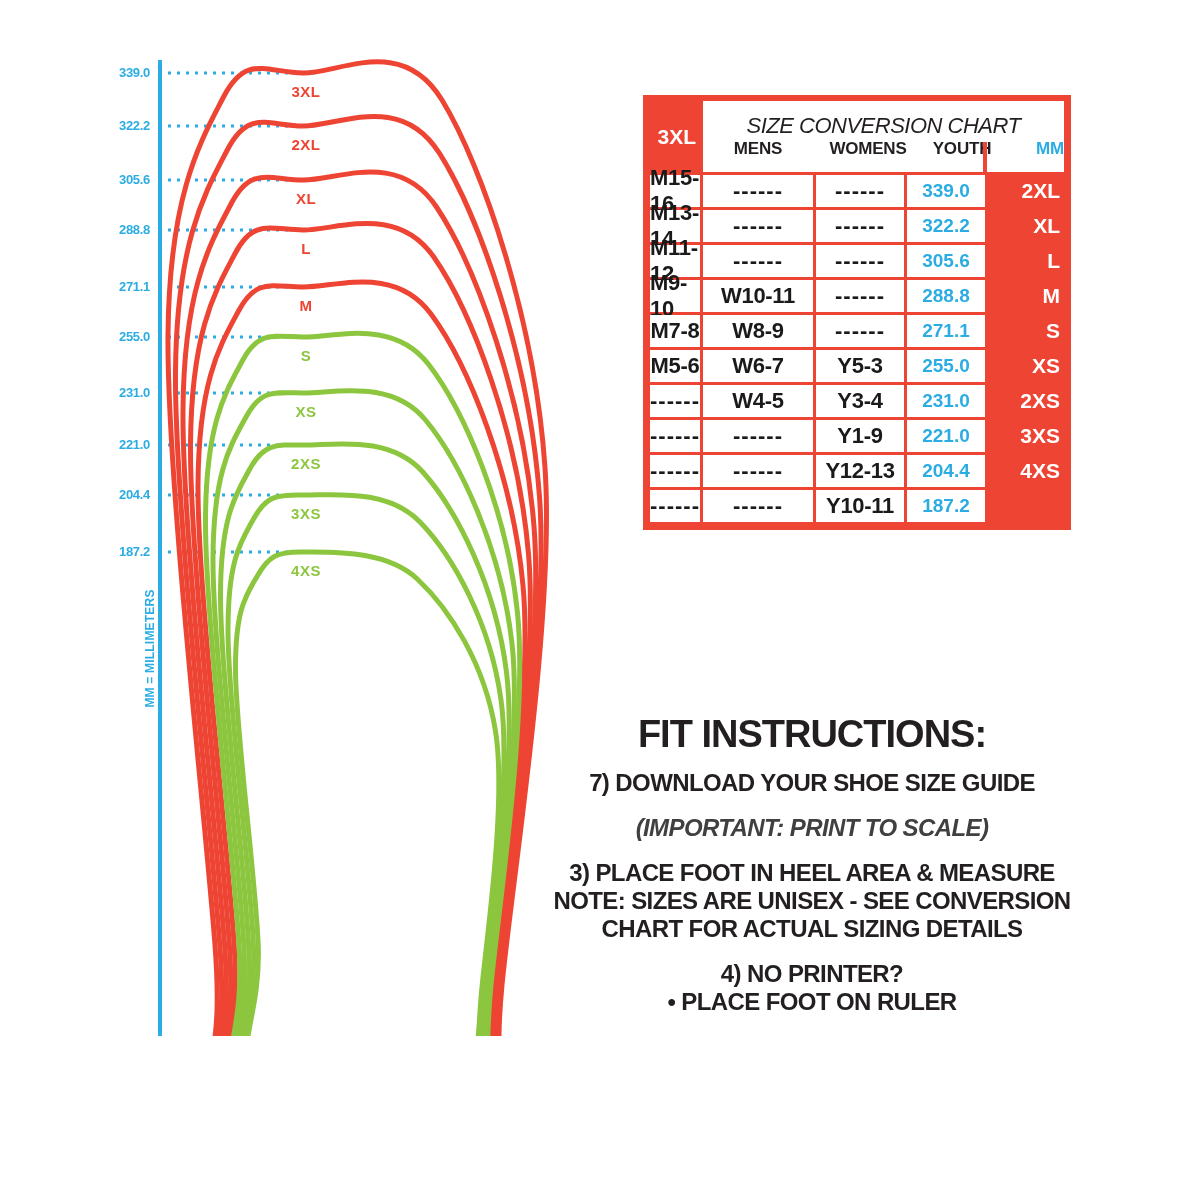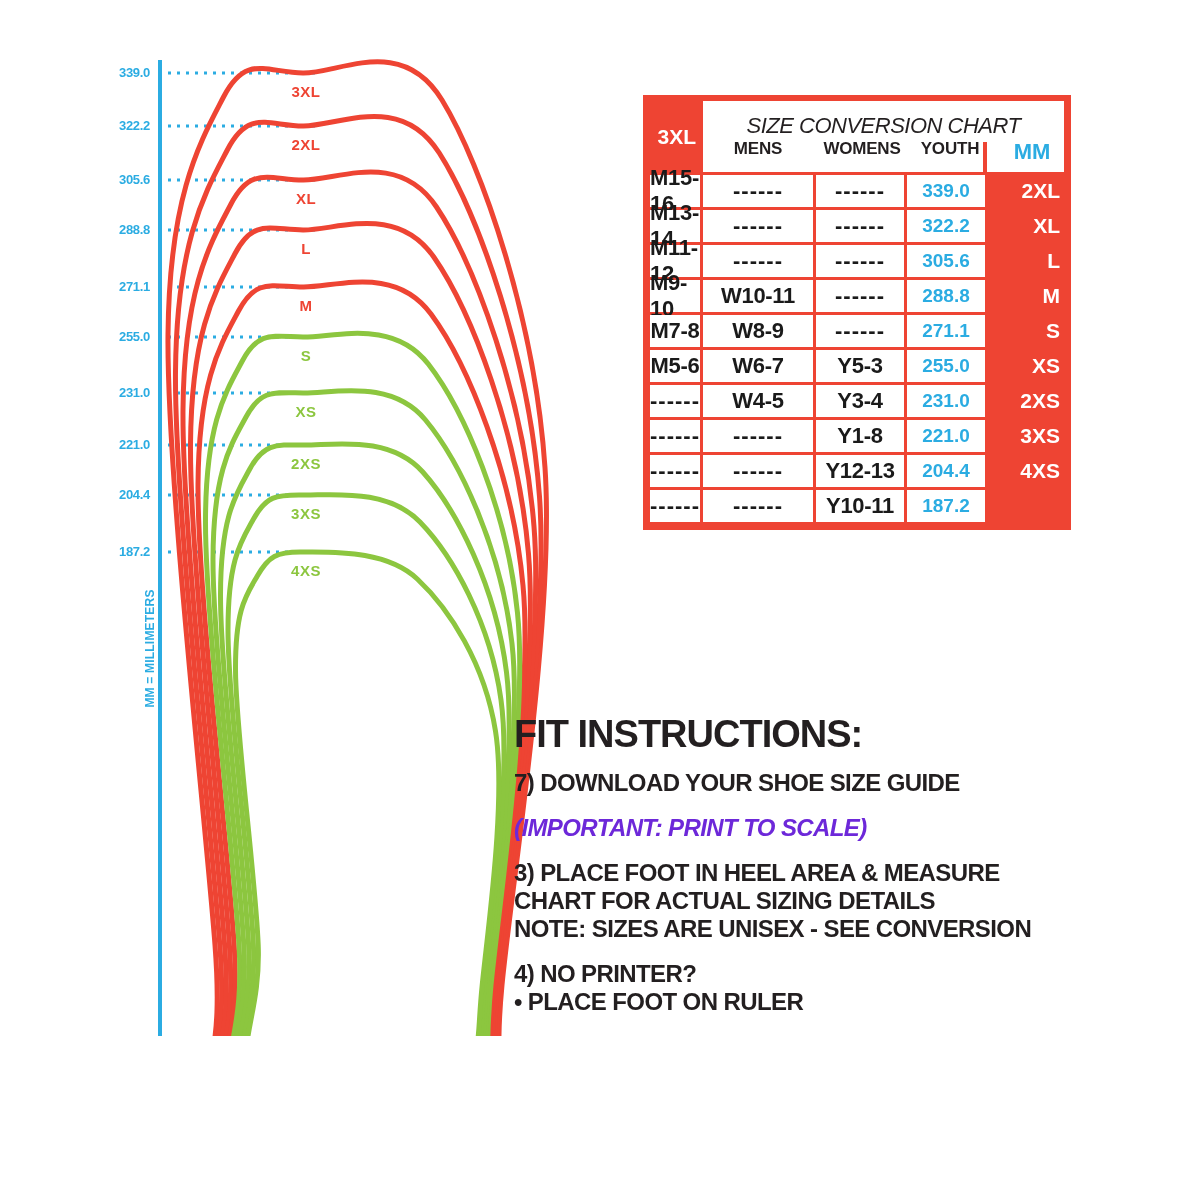--- a/index.html
+++ b/index.html
@@ -32,42 +32,42 @@
   }
   .conv-header{
     grid-column:2/6;background:#ffffff;position:relative;
     display:flex;flex-direction:column;justify-content:space-between;
   }
   .conv-title{
     font-style:italic;font-size:22px;font-weight:400;letter-spacing:-0.5px;
     color:#231F20;text-align:center;margin-top:12px;
   }
   .conv-cols{
-    display:grid;grid-template-columns:110px 88px 78px 76px;gap:5px;
+    display:grid;grid-template-columns:110px 88px 78px 76px;gap:11px;
     padding-bottom:22px;
   }
   .conv-col{
     text-align:center;font-size:17px;font-weight:bold;color:#231F20;
     letter-spacing:-0.2px;
   }
-  .conv-col.mm-col{color:#2BACE2;font-size:22px;}
+  .conv-col.mm-col{color:#2BACE2;font-size:17px;}
   .mm-header-sep{position:absolute;right:77px;bottom:-1px;width:4px;height:31px;}
   .row-label{
     color:#ffffff;font-size:21px;font-weight:bold;text-align:right;
     padding-right:4px;display:flex;align-items:center;justify-content:flex-end;
   }
   .cell{
     background:#ffffff;display:flex;align-items:center;justify-content:center;
     font-size:22px;font-weight:bold;color:#1A1A1A;letter-spacing:-0.3px;
   }
   .cell.dash{letter-spacing:1px;}
   .cell.mm-val{color:#2BACE2;font-size:19px;letter-spacing:0;}
   
   .fit{
-    position:absolute;right:126px;top:714px;width:560px;text-align:left;
+    position:absolute;right:108px;top:714px;width:560px;text-align:center;
     color:#231F20;
   }
   .fit-title{
     font-size:38px;font-weight:bold;letter-spacing:-1px;line-height:40px;
     margin:0 0 15px 0;
   }
   .fit-group{margin:0 0 17px 0;}
   .fit-line{
     font-size:24px;font-weight:bold;line-height:28px;letter-spacing:-0.6px;
   }
@@ -171,46 +171,46 @@
       <div class="cell">Y5-3</div>
       <div class="cell mm-val">255.0</div>
       <div class="row-label">XS</div>
       <div class="cell dash">------</div>
       <div class="cell">W4-5</div>
       <div class="cell">Y3-4</div>
       <div class="cell mm-val">231.0</div>
       <div class="row-label">2XS</div>
       <div class="cell dash">------</div>
       <div class="cell dash">------</div>
-      <div class="cell">Y1-8</div>
+      <div class="cell">Y1-9</div>
       <div class="cell mm-val">221.0</div>
       <div class="row-label">3XS</div>
       <div class="cell dash">------</div>
       <div class="cell dash">------</div>
       <div class="cell">Y12-13</div>
       <div class="cell mm-val">204.4</div>
       <div class="row-label">4XS</div>
       <div class="cell dash">------</div>
       <div class="cell dash">------</div>
       <div class="cell">Y10-11</div>
       <div class="cell mm-val">187.2</div>
     </div>
 
   <div class="fit">
     <div class="fit-title">FIT INSTRUCTIONS:</div>
     <div class="fit-group">
       <div class="fit-line">7) DOWNLOAD YOUR SHOE SIZE GUIDE</div>
     </div>
     <div class="fit-group">
-      <div class="fit-line red-italic" style="color: #6d28d9;">(IMPORTANT: PRINT TO SCALE)</div>
+      <div class="fit-line red-italic" style="color: #404040;">(IMPORTANT: PRINT TO SCALE)</div>
     </div>
     <div class="fit-group">
       <div class="fit-line">3) PLACE FOOT IN HEEL AREA &amp; MEASURE</div>
+      <div class="fit-line">NOTE: SIZES ARE UNISEX - SEE CONVERSION</div>
       <div class="fit-line">CHART FOR ACTUAL SIZING DETAILS</div>
-      <div class="fit-line">NOTE: SIZES ARE UNISEX - SEE CONVERSION</div>
     </div>
     <div class="fit-group">
       <div class="fit-line">4) NO PRINTER?</div>
       <div class="fit-line italic">• PLACE FOOT ON RULER</div>
     </div>
   </div>
 
 </div>
 
 </body></html>

